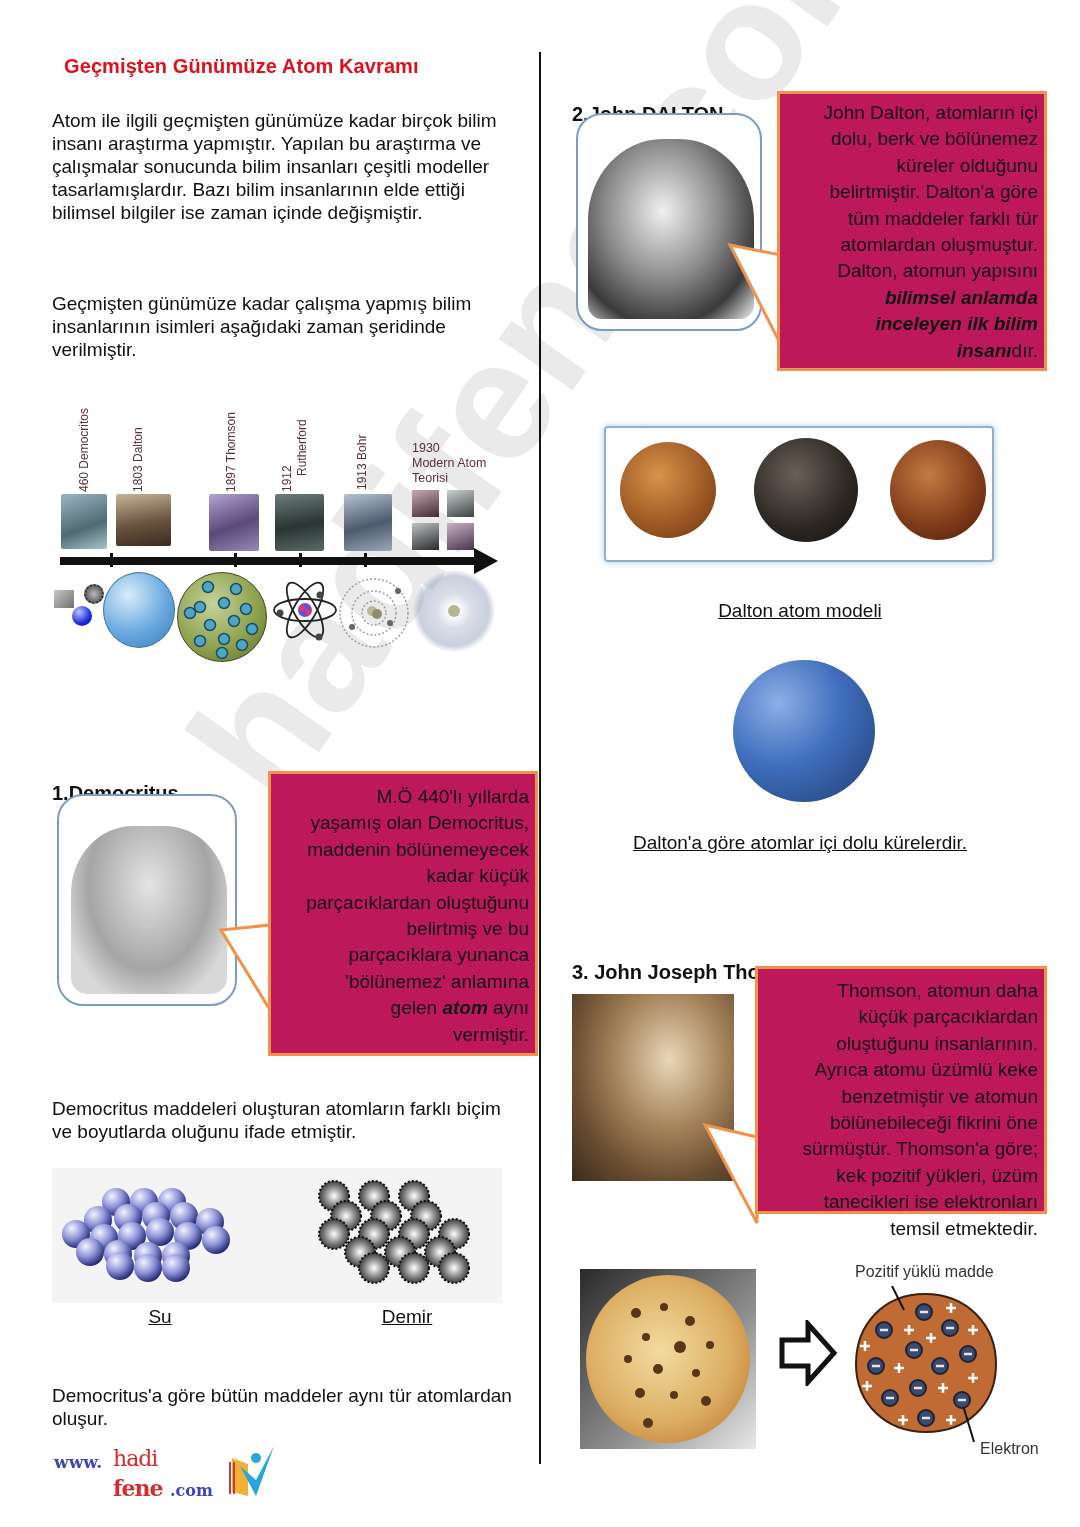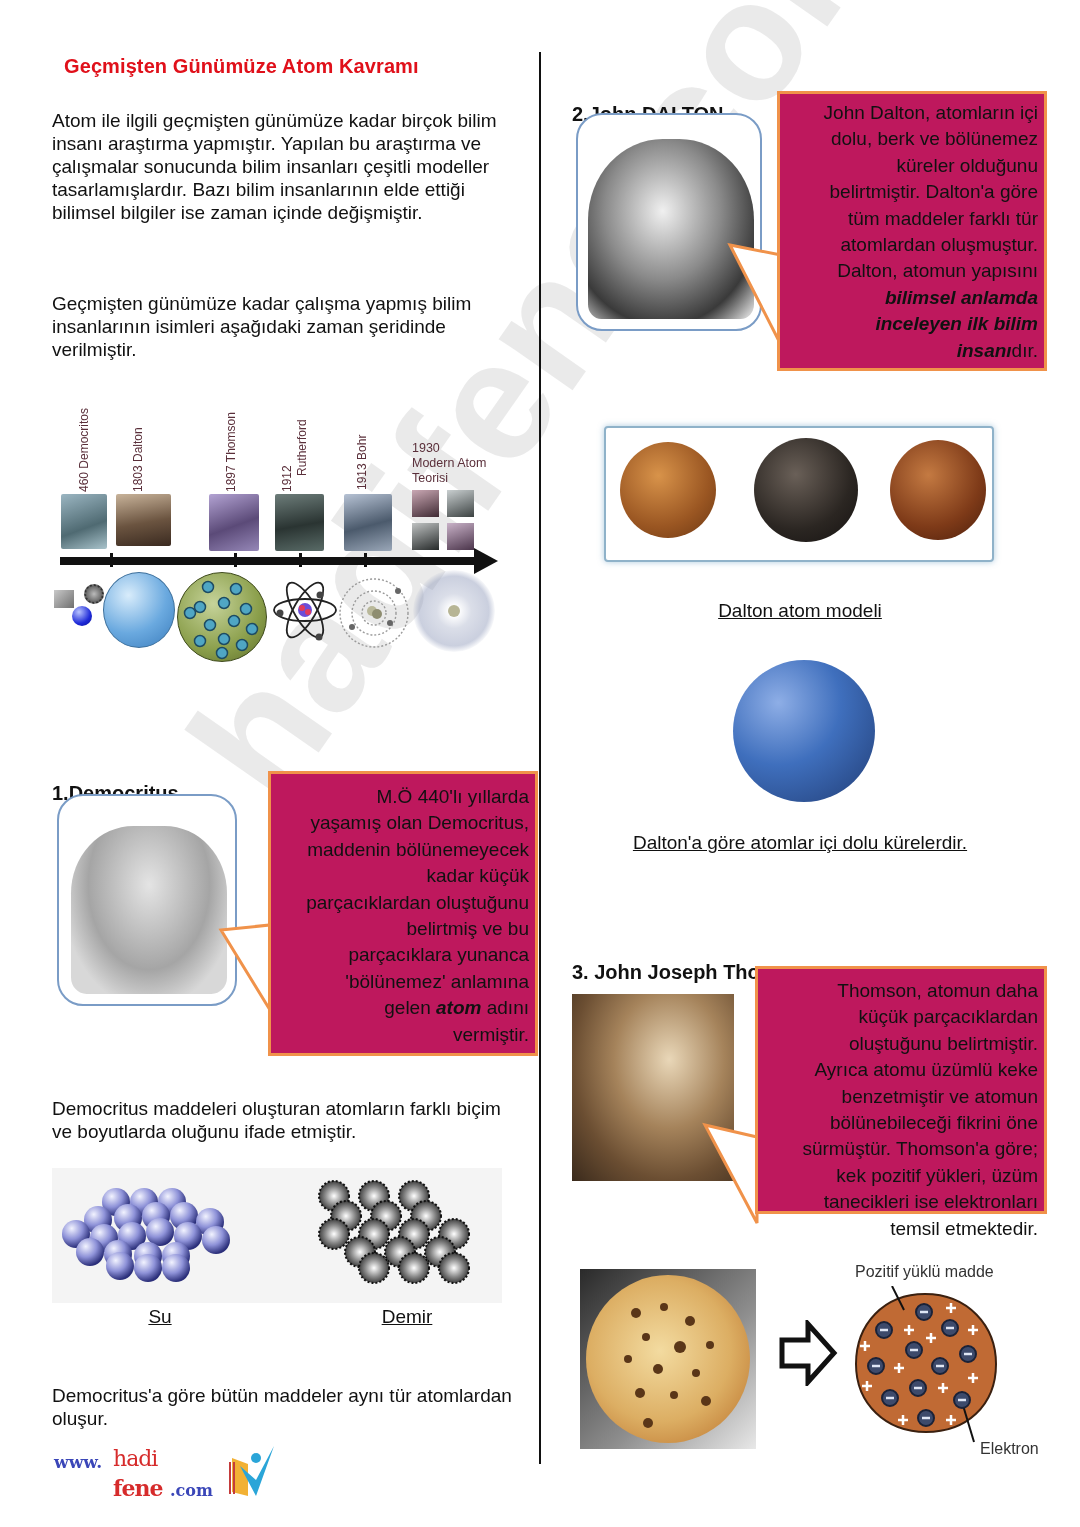--- a/index.html
+++ b/index.html
@@ -155,21 +155,21 @@
 </svg>
 <div class="abs bubble" style="left:268px; top:771px; width:270px; height:285px; padding-top:10px;">
   <div>M.Ö 440'lı yıllarda</div>
   <div>yaşamış olan Democritus,</div>
   <div>maddenin bölünemeyecek</div>
   <div>kadar küçük</div>
   <div>parçacıklardan oluştuğunu</div>
   <div>belirtmiş ve bu</div>
   <div>parçacıklara yunanca</div>
   <div>'bölünemez' anlamına</div>
-  <div><span>gelen </span><b>atom</b><span> adını</span></div>
+  <div><span>gelen </span><b>atom</b><span> aynı</span></div>
   <div>vermiştir.</div>
 </div>
 
 <div class="abs para" style="left:52px; top:1097px; width:470px;">Democritus maddeleri oluşturan atomların farklı biçim ve boyutlarda oluğunu ifade etmiştir.</div>
 
 <div class="abs" style="left:52px; top:1168px; width:450px; height:135px; background:#f4f4f4;">
   <svg class="abs" style="left:8px; top:14px;" width="180" height="100" viewBox="0 0 180 100">
     <defs>
       <radialGradient id="gs" cx="35%" cy="30%" r="70%">
           <stop offset="0" stop-color="#f2f3ff"></stop>
@@ -282,21 +282,21 @@
 <div class="abs h2" style="left:572px; top:913px;">3. John Joseph Thomson</div>
 
 <div class="abs" style="left:572px; top:994px; width:162px; height:187px; background:radial-gradient(ellipse at 60% 35%,#e9d7b8,#a5835b 40%,#6b4e32 70%,#3a2a1c);"></div>
 
 <svg class="abs" style="left:700px; top:965px;" width="350" height="290">
   <polygon points="5,160 57,172 57,258" fill="#fff" stroke="#f0924a" stroke-width="3"></polygon>
 </svg>
 <div class="abs bubble" style="left:755px; top:966px; width:292px; height:248px; padding-top:9px;">
   <div>Thomson, atomun daha</div>
   <div>küçük parçacıklardan</div>
-  <div>oluştuğunu belirtmiştir.</div>
+  <div>oluştuğunu insanlarının.</div>
   <div>Ayrıca atomu üzümlü keke</div>
   <div>benzetmiştir ve atomun</div>
   <div>bölünebileceği fikrini öne</div>
   <div>sürmüştür. Thomson'a göre;</div>
   <div>kek pozitif yükleri, üzüm</div>
   <div>tanecikleri ise elektronları</div>
   <div>temsil etmektedir.</div>
 </div>
 
 <div class="abs" style="left:580px; top:1269px; width:176px; height:180px; background:linear-gradient(135deg,#2a2a2a,#8f8f8f 60%,#e8e8e8);">

